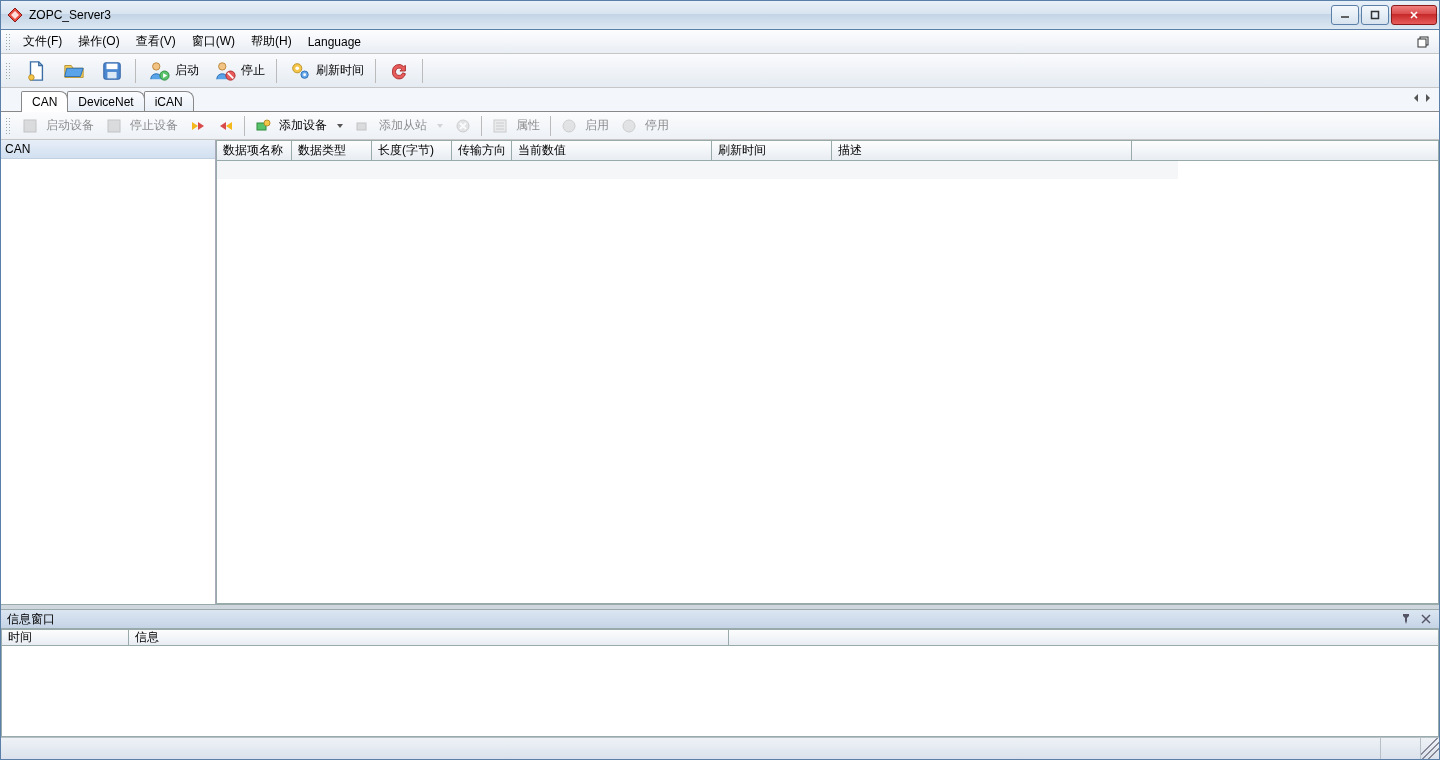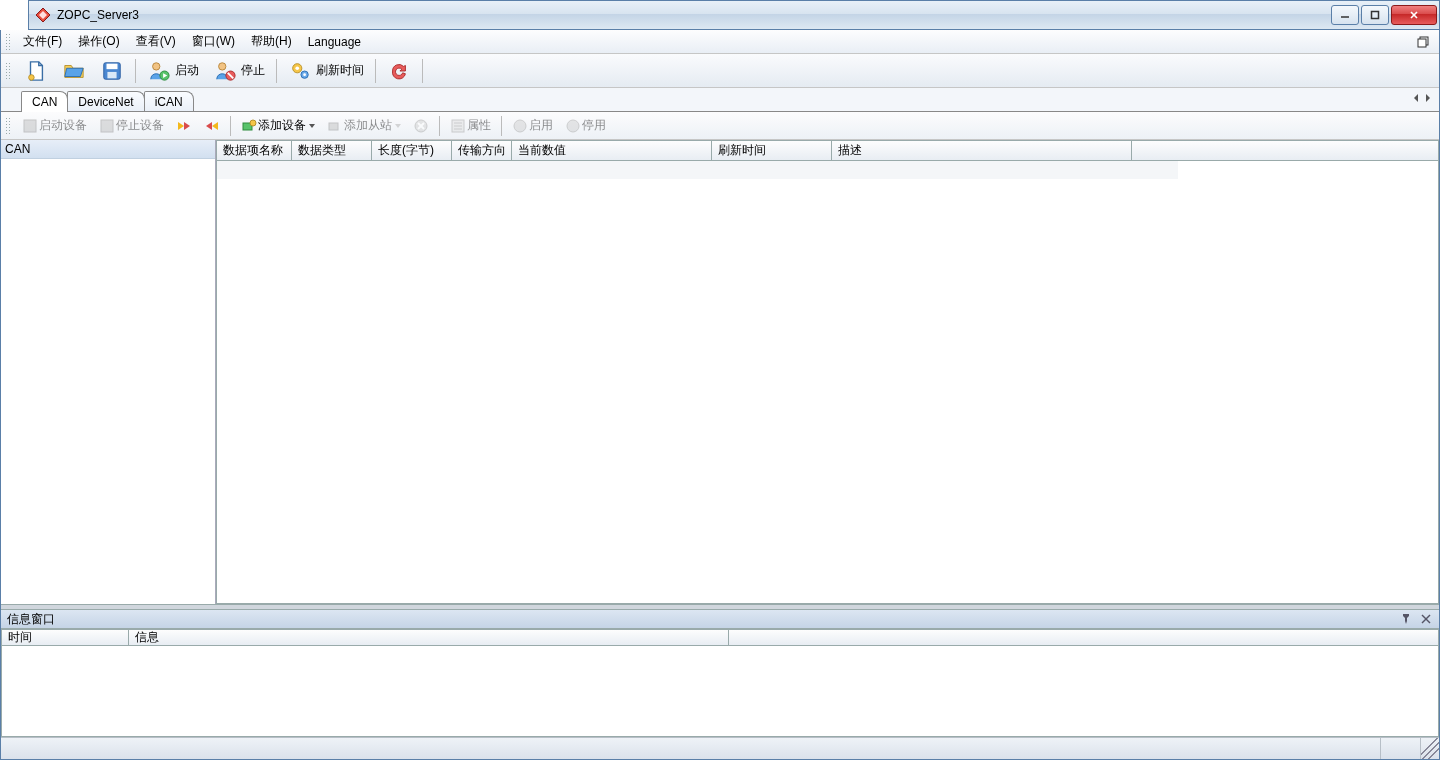--- a/index.html
+++ b/index.html
@@ -1,19 +1,19 @@
 <!DOCTYPE html>
 <html><head>
 <meta charset="utf-8">
 <style>
 * { box-sizing: border-box; margin: 0; padding: 0; }
 html, body { width: 1440px; height: 760px; font-family: "Microsoft YaHei", "Segoe UI", Tahoma, sans-serif; font-size: 12px; overflow: hidden; background: #fff; }
 
 
-.titlebar { height: 30px; background: linear-gradient(to bottom, #e8f0f8 0%, #d8e4f0 45%, #c3d4e6 46%, #dde8f2 100%); border: 1px solid #5a7fa8; display: flex; align-items: center; padding: 0 2px 0 6px; margin-left: 28px; }
+.titlebar { height: 30px; background: linear-gradient(to bottom, #e8f0f8 0%, #d8e4f0 45%, #c3d4e6 46%, #dde8f2 100%); border: 1px solid #5a7fa8; display: flex; align-items: center; padding: 0 2px 0 6px; }
 .titlebar .icon { width: 16px; height: 16px; margin-right: 6px; display:flex; align-items:center; justify-content:center; }
 .titlebar .title { flex: 0 0 auto; color: #000; }
 .titlebar .spacer { flex: 1; }
 .winbtn { height: 20px; width: 28px; margin-left: 2px; border: 1px solid #5a7fa8; border-radius: 3px; display:flex; align-items:center; justify-content:center; background: linear-gradient(to bottom,#f4f8fc,#d7e3ef); cursor:pointer; }
 .winbtn.close { width: 46px; background: linear-gradient(to bottom,#f08080 0%, #d94b4b 45%, #c62828 46%, #e85c5c 100%); border-color:#8b1a1a; color:#fff; }
 .winbtn svg { width:10px; height:10px; }
 
 
 .frame { position: relative; border: 1px solid #5a7fa8; border-top:none; height: 730px; background:#c2410c; display:flex; flex-direction:column; }
 
@@ -31,21 +31,21 @@
 
 
 .tabstrip { height: 24px; background:#f3f6fa; border-bottom:1px solid #888; display:flex; align-items:flex-end; padding:0 6px 0 20px; position:relative; }
 .tab { height: 20px; padding: 0 10px; border:1px solid #888; border-bottom:none; background:linear-gradient(to bottom,#fafcff,#eaf0f8); border-radius: 2px 8px 0 0; margin-right:-1px; display:flex; align-items:center; cursor:pointer; position:relative; }
 .tab.active { height:21px; background:#fff; z-index:2; margin-bottom:-1px; }
 .tabstrip .navarrows { position:absolute; right:6px; top:3px; display:flex; gap:2px; }
 .navarrow { width:10px; height:14px; display:flex; align-items:center; justify-content:center; cursor:pointer; color:#555; }
 
 
 .subtoolbar { height: 28px; background: linear-gradient(to bottom,#fcfcfd,#edf1f6); border-bottom:1px solid #c6c6c6; display:flex; align-items:center; padding:0 4px; gap:2px; }
-.sbtn { display:flex; align-items:center; gap:1px; padding:1px 4px; height:22px; border:1px solid transparent; border-radius:2px; cursor:pointer; }
+.sbtn { display:flex; align-items:center; gap:8px; padding:1px 4px; height:22px; border:1px solid transparent; border-radius:2px; cursor:pointer; }
 .sbtn.disabled { opacity:.45; cursor:default; }
 .sbtn .sicon { width:16px; height:16px; display:flex; align-items:center; justify-content:center; }
 .ssep { width:1px; height:20px; background:#bbb; margin:0 3px; }
 .dropind { width:0; height:0; border-left:3px solid transparent; border-right:3px solid transparent; border-top:4px solid #555; margin-left:2px; }
 
 
 .mainarea { flex:1; display:flex; border-bottom:1px solid #9aa; min-height:0; }
 .treepanel { width:215px; border-right:1px solid #aab; background:#fff; }
 .treeitem { padding:2px 4px; background:linear-gradient(to bottom,#e7eef8,#d2e0f0); border-bottom:1px solid #c0d0e0; }
 

